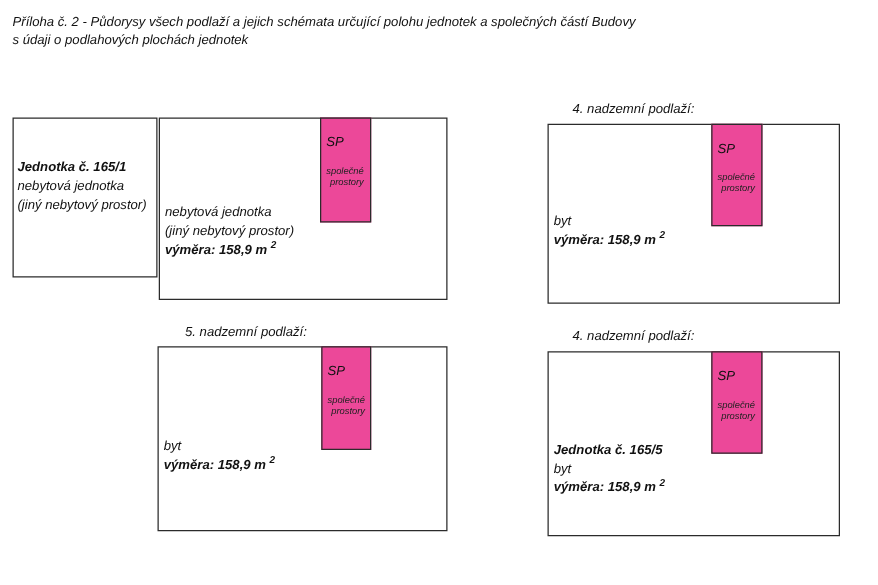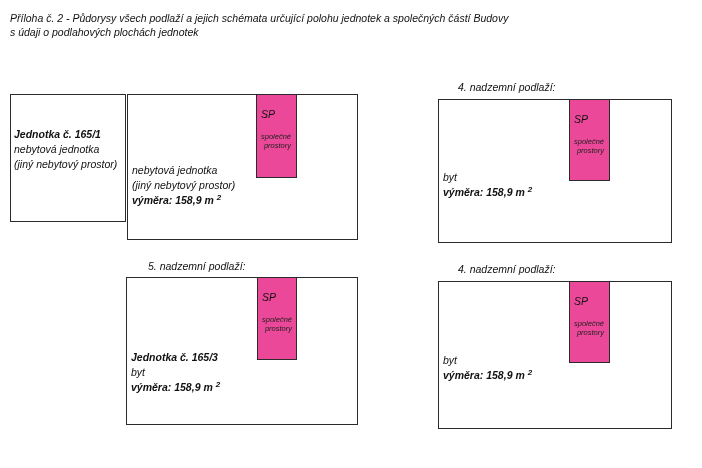--- a/index.html
+++ b/index.html
@@ -111,21 +111,20 @@
 
   <div class="sp-box" style="left:257px; top:277px; width:40px; height:83px;">
     <div class="sp-label">SP</div>
     <div class="sp-desc">
       <div>společné</div>
       <div>prostory</div>
     </div>
   </div>
 
   <div class="unit-text" style="left:131px; top:350px;">
-    <div class="b">Jednotka č. 165/3</div>
     <div>byt</div>
     <div class="b"><span>výměra: 158,9 m </span><sup>2</sup></div>
   </div>
 
   <div class="plan-title" style="left:458px; top:81px;">4. nadzemní podlaží:</div>
 
   <div class="box" style="left:438px; top:99px; width:234px; height:144px;"></div>
 
   <div class="sp-box" style="left:569px; top:99px; width:41px; height:82px;">
     <div class="sp-label">SP</div>
@@ -146,17 +145,18 @@
 
   <div class="sp-box" style="left:569px; top:281px; width:41px; height:82px;">
     <div class="sp-label">SP</div>
     <div class="sp-desc">
       <div>společné</div>
       <div>prostory</div>
     </div>
   </div>
 
   <div class="unit-text" style="left:443px; top:353px;">
+    <div class="b">Jednotka č. 165/5</div>
     <div>byt</div>
     <div class="b"><span>výměra: 158,9 m </span><sup>2</sup></div>
   </div>
 
 </div>
 
 </body></html>

